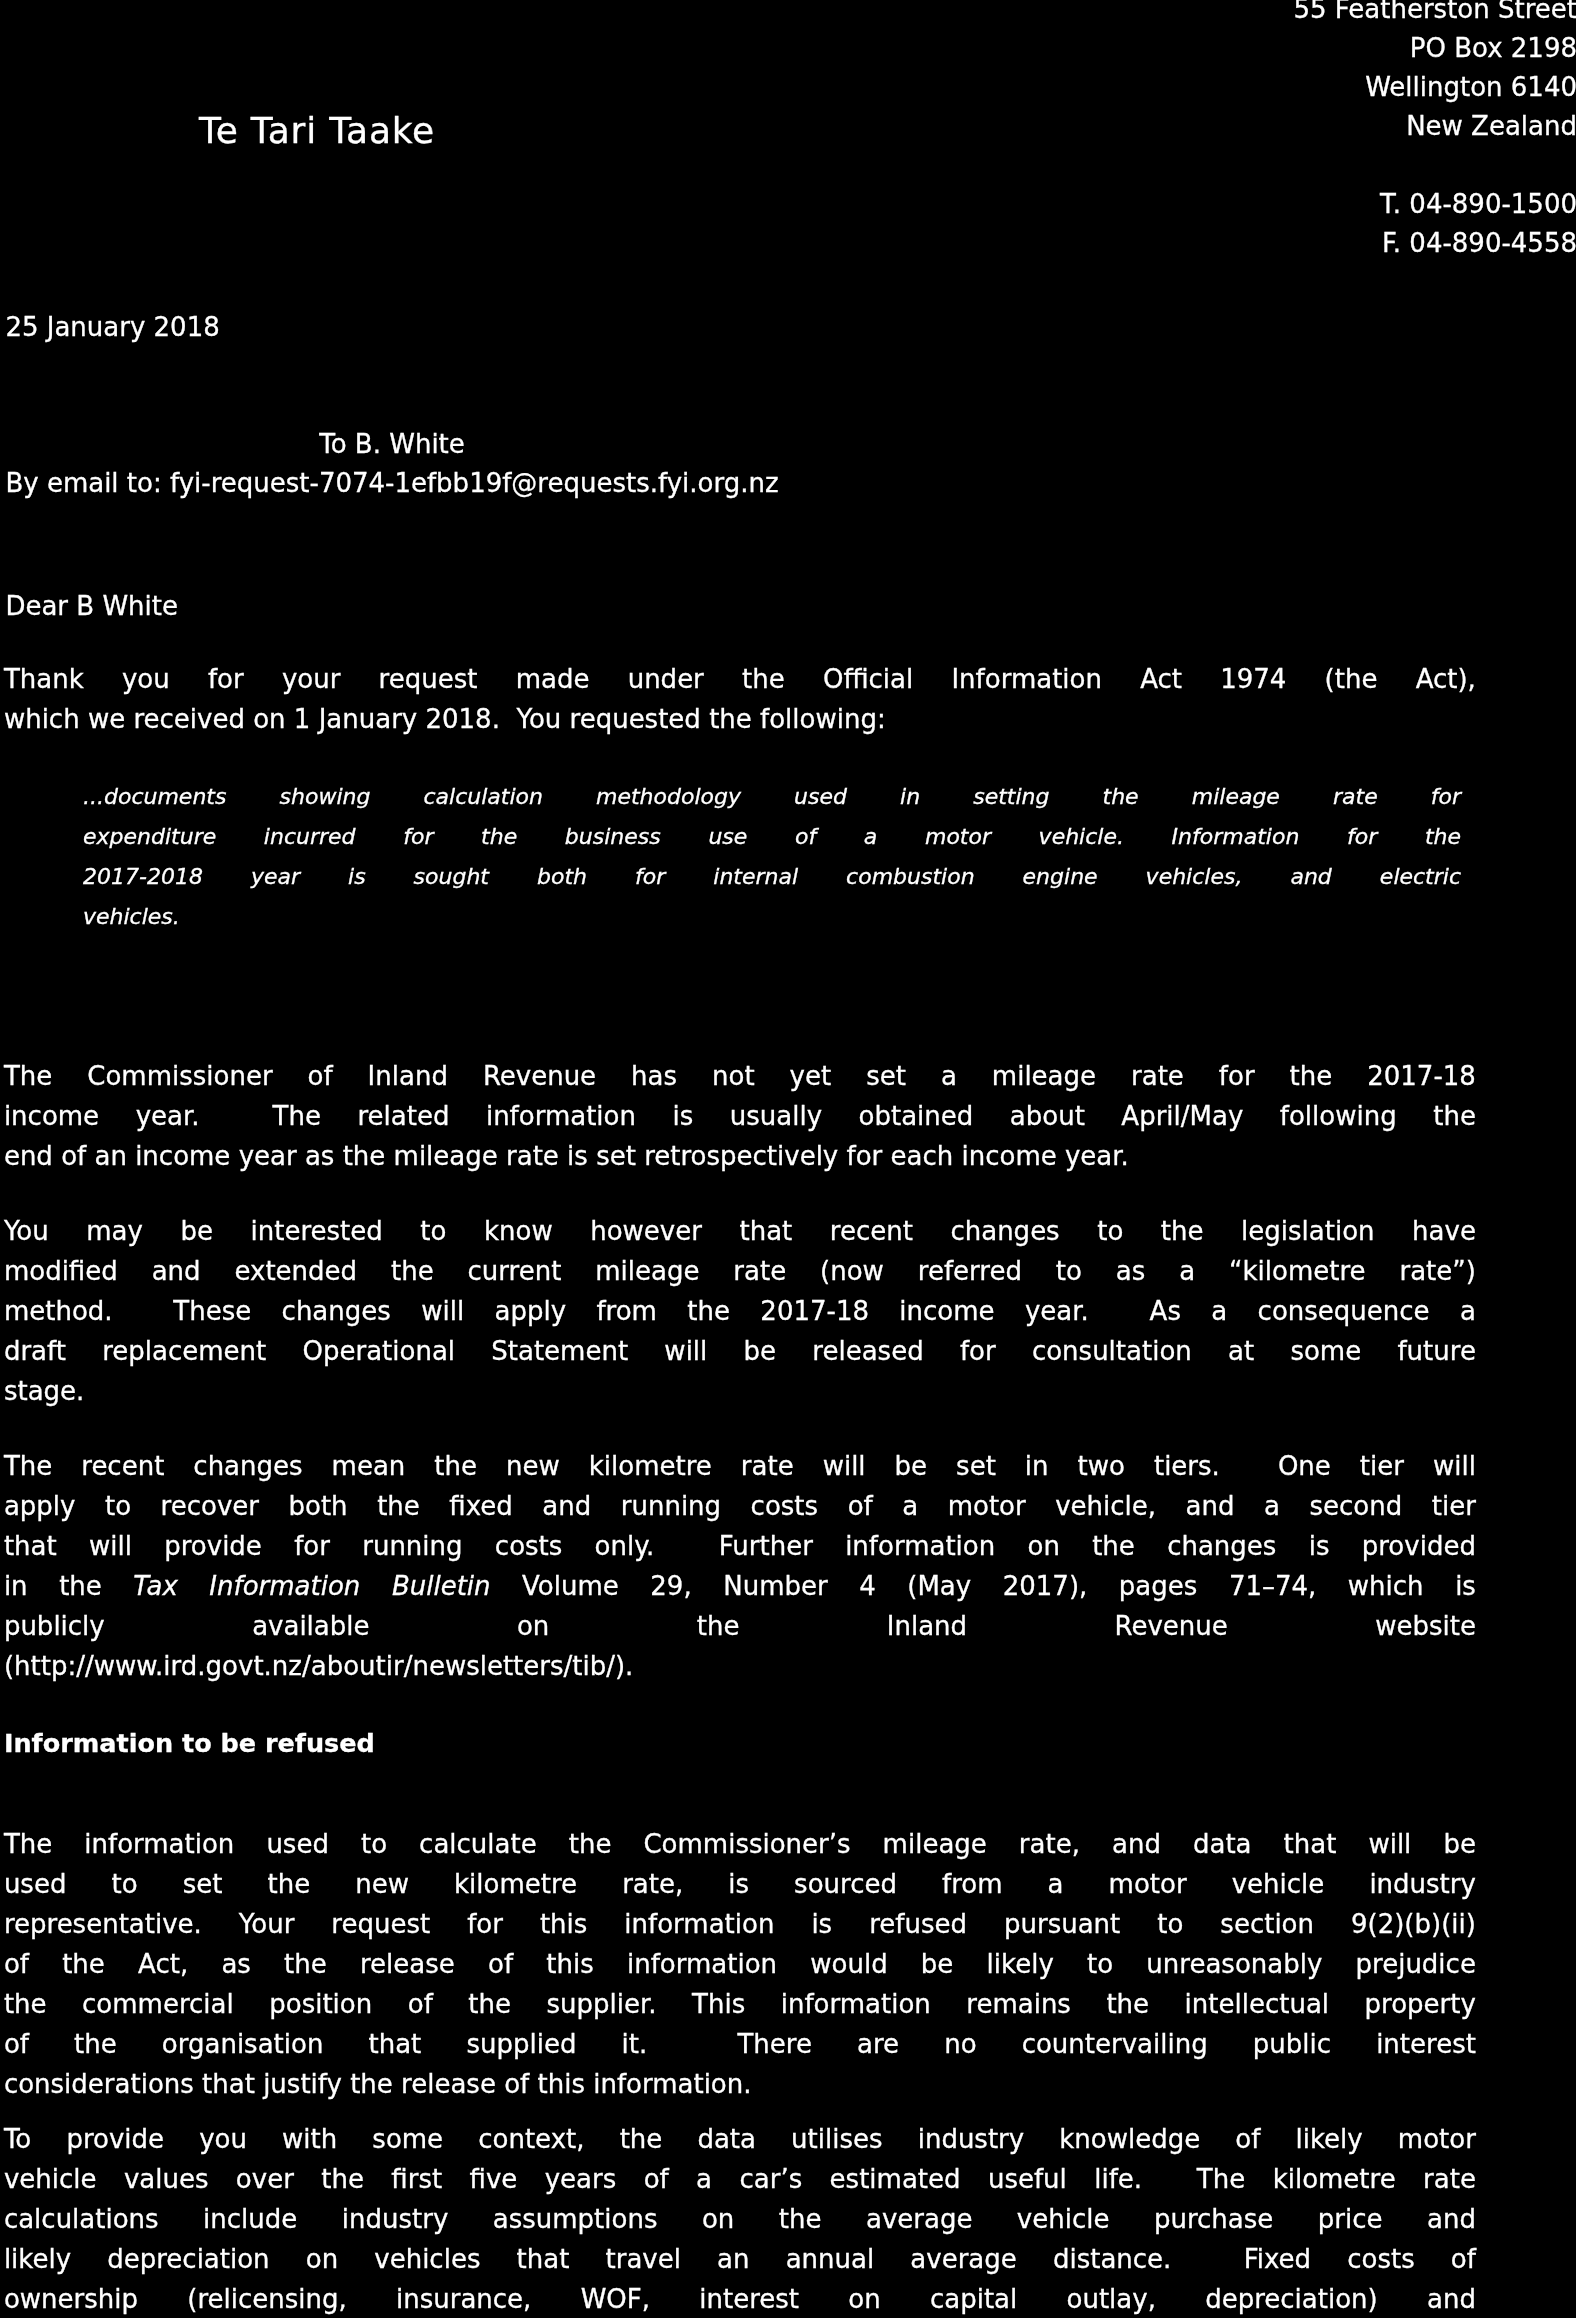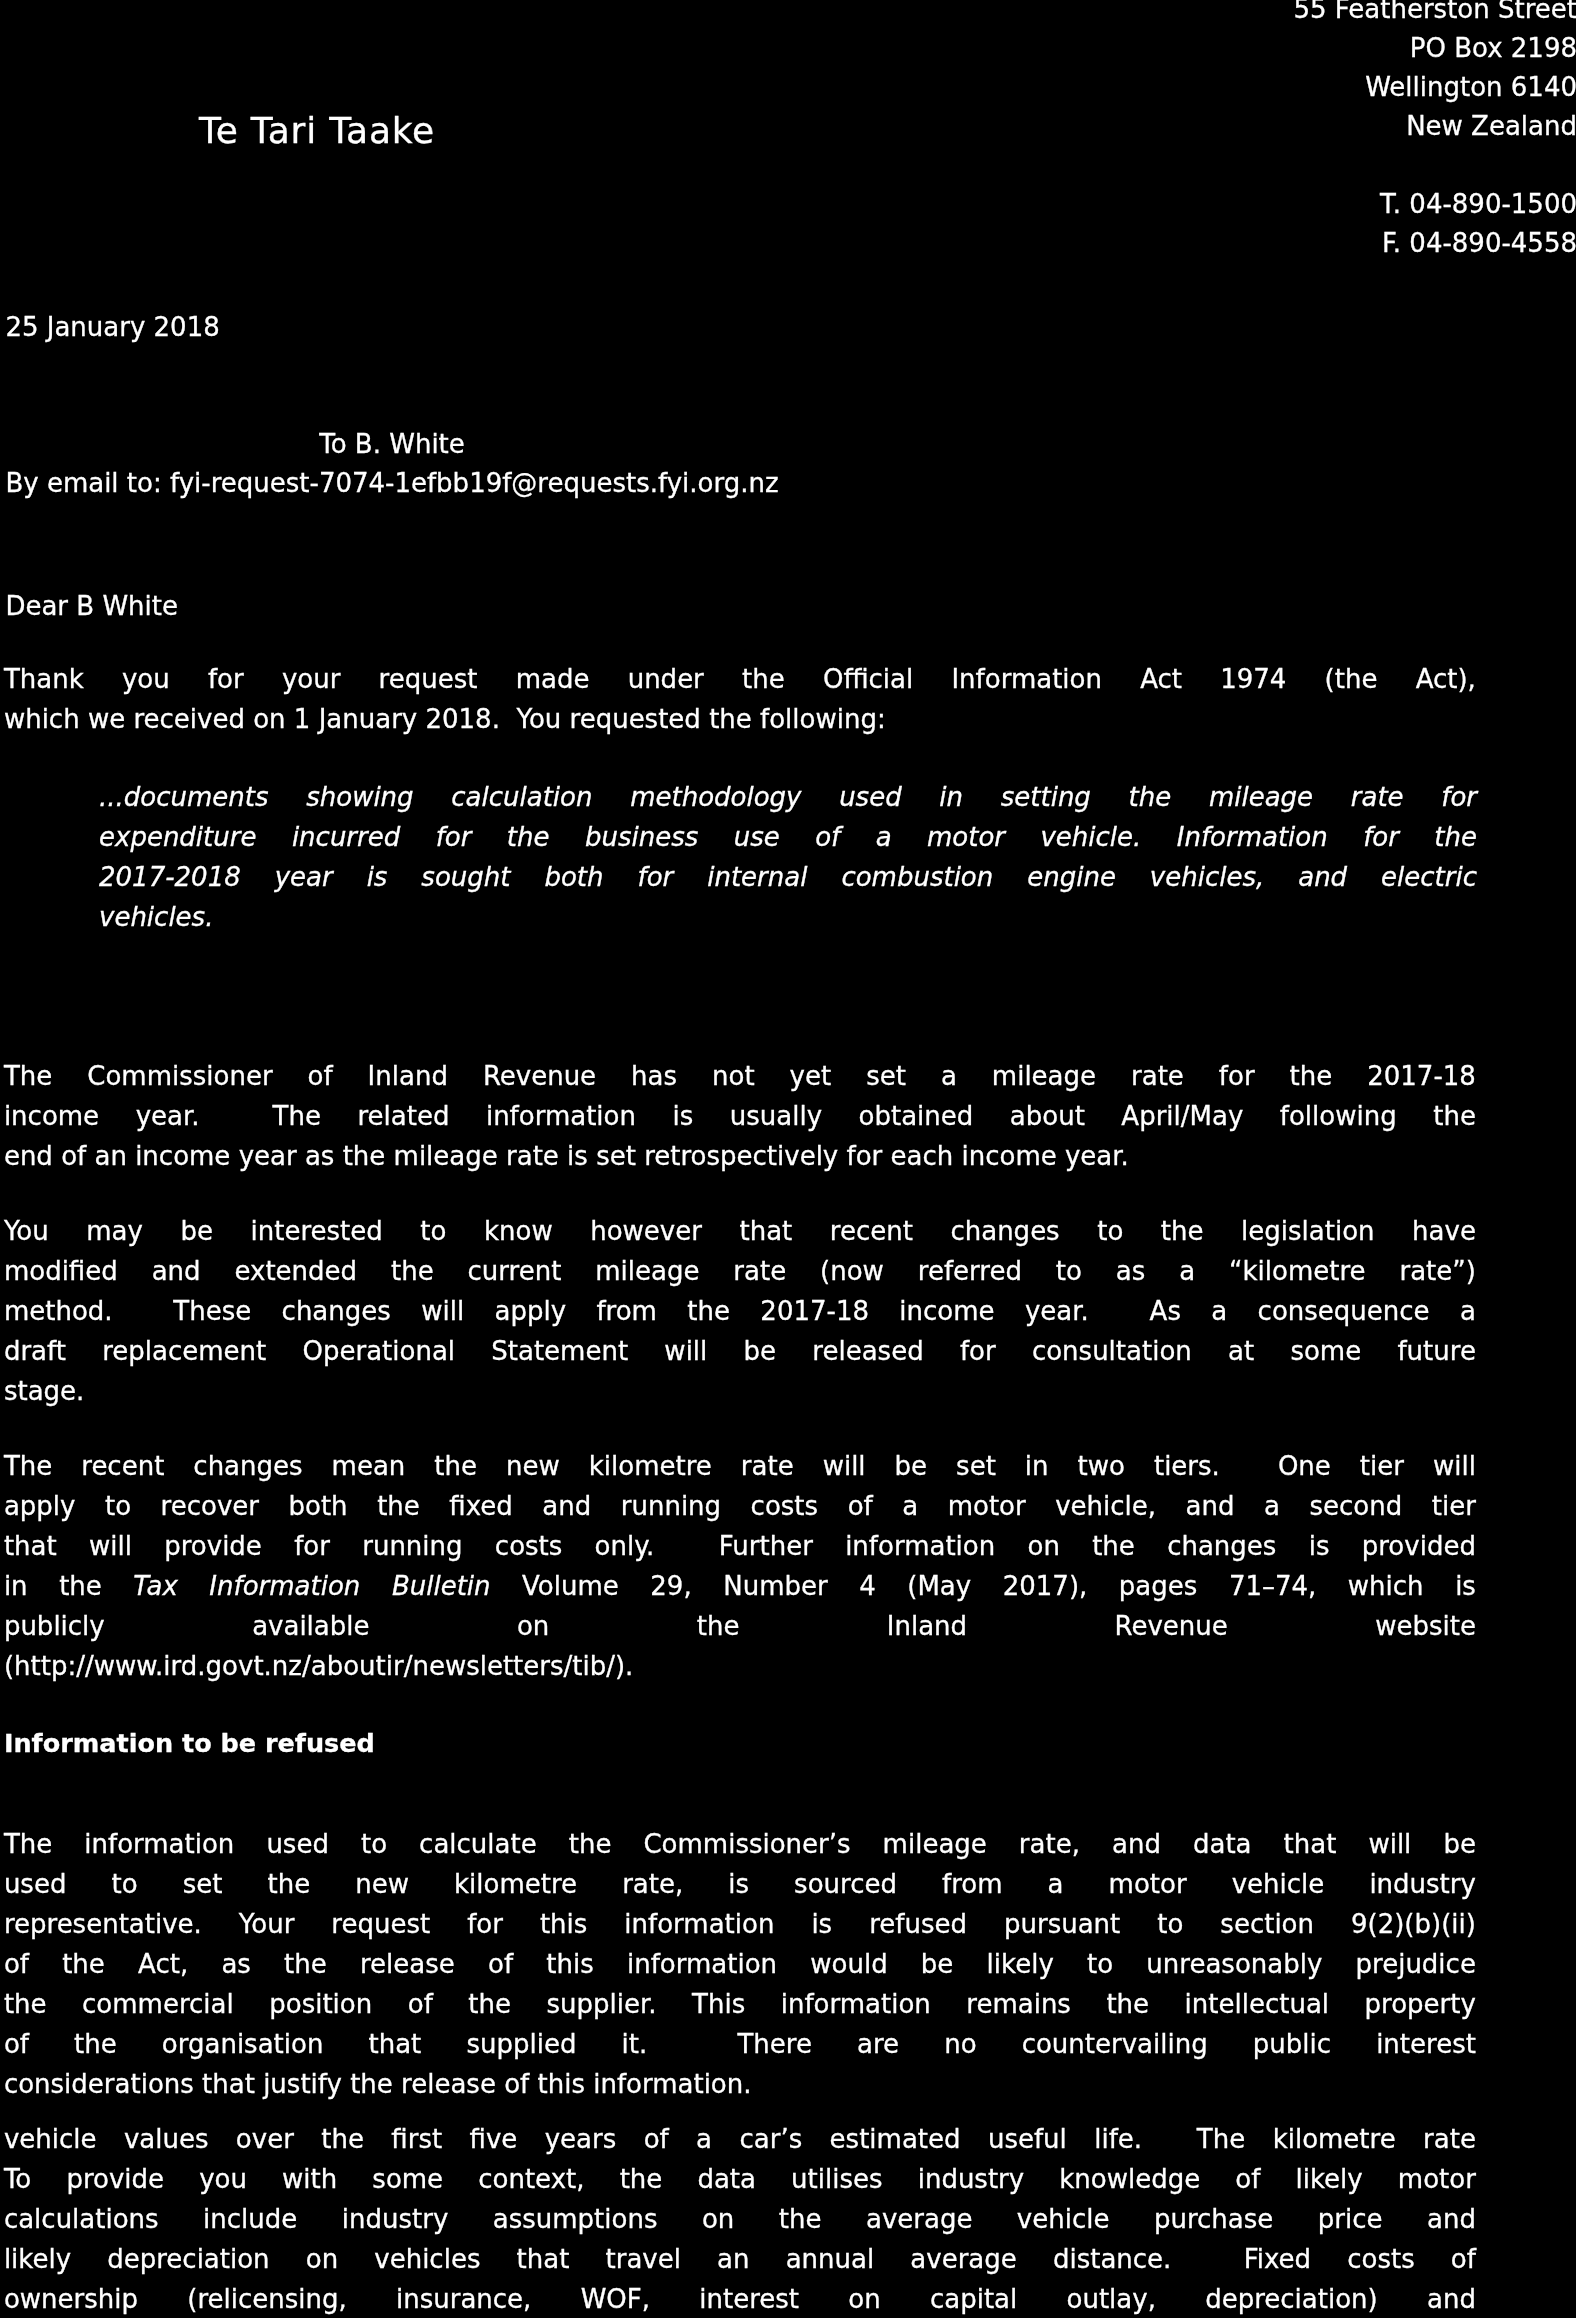--- a/index.html
+++ b/index.html
@@ -27,23 +27,23 @@
   }
   .addr-gap{height:39px;}
   .dateline{left:5.4px;top:307px;font-size:26px;line-height:40px;}
   .toblock{left:5.4px;top:425px;font-size:26px;line-height:39px;text-align:center;}
   .salutation{left:5.4px;top:586px;font-size:26px;line-height:40px;}
   .para{
     left:3.9px;width:1472px;
     font-size:26px;line-height:40px;
   }
   .quote{
-    left:99px;width:1378px;
+    left:83px;width:1378px;
     font-style:italic;
-    font-size:26px;line-height:40px;
+    font-size:22px;line-height:40px;
   }
   .ln{
     white-space:pre-wrap;
     text-align:justify;
     text-align-last:justify;
   }
   .ln.last{
     text-align:left;
     text-align-last:left;
   }
@@ -121,21 +121,21 @@
     <div class="ln">The information used to calculate the Commissioner’s mileage rate, and data that will be</div>
     <div class="ln">used to set the new kilometre rate, is sourced from a motor vehicle industry</div>
     <div class="ln">representative. Your request for this information is refused pursuant to section 9(2)(b)(ii)</div>
     <div class="ln">of the Act, as the release of this information would be likely to unreasonably prejudice</div>
     <div class="ln">the commercial position of the supplier. This information remains the intellectual property</div>
     <div class="ln">of the organisation that supplied it.  There are no countervailing public interest</div>
     <div class="ln last">considerations that justify the release of this information.</div>
   </div>
 
   <div class="abs para" style="top:2119px">
+    <div class="ln">To provide you with some context, the data utilises industry knowledge of likely motor</div>
     <div class="ln">vehicle values over the first five years of a car’s estimated useful life.  The kilometre rate</div>
-    <div class="ln">To provide you with some context, the data utilises industry knowledge of likely motor</div>
     <div class="ln">calculations include industry assumptions on the average vehicle purchase price and</div>
     <div class="ln">likely depreciation on vehicles that travel an annual average distance.  Fixed costs of</div>
     <div class="ln">ownership (relicensing, insurance, WOF, interest on capital outlay, depreciation) and</div>
   </div>
 
 </div>
 
 
 </body></html>

